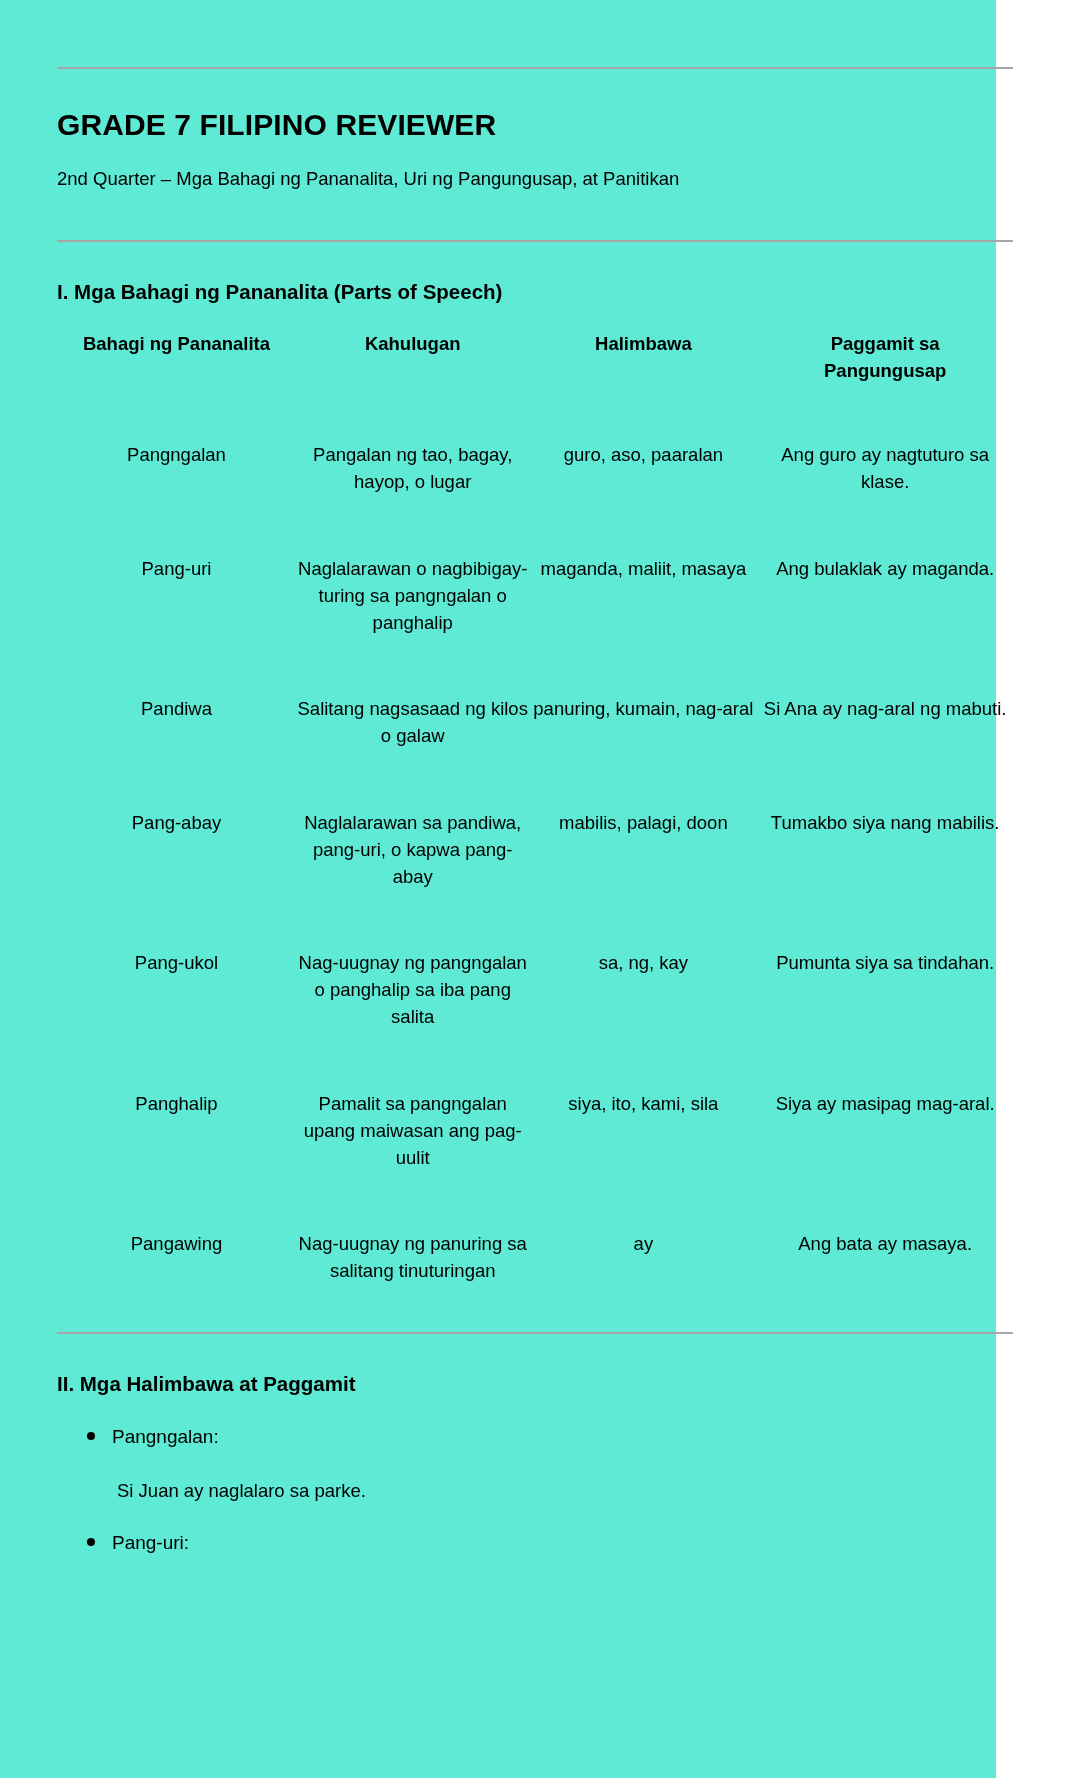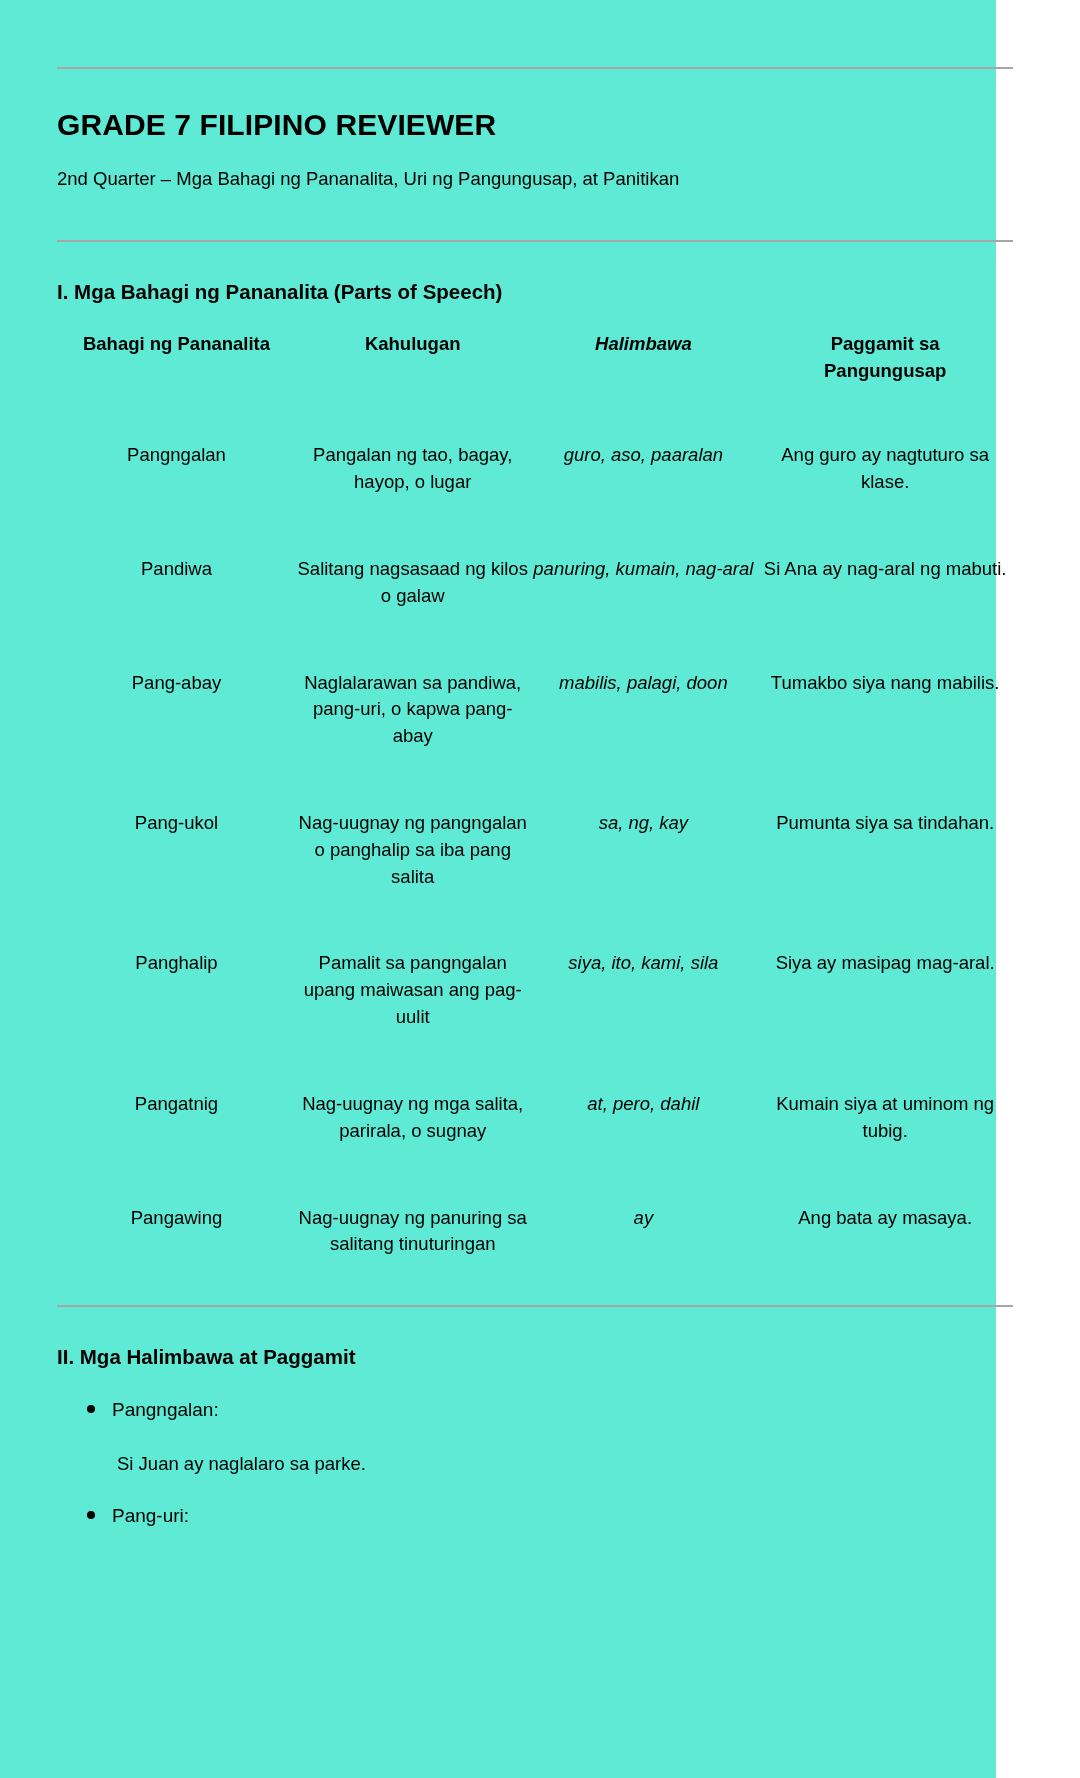--- a/index.html
+++ b/index.html
@@ -91,21 +91,21 @@
     text-align: center;
   }
   
   .col-a { width: 215px; }
   .col-b { width: 210px; }
   .col-c { width: 205px; }
   .col-d { width: 230px; }
 
   .cell-pad-a { padding-left: 7px; }
   .cell-pad-b { padding-left: 0px; }
-  .cell-pad-c { padding-left: 0px; font-style: italic; }
+  .cell-pad-c { padding-left: 0px; }
   .cell-pad-d { padding-left: 0px; }
 
   tr.data-row > td {
     padding-top: 30px;
     padding-bottom: 30px;
   }
   tr.data-row:first-of-type > td {
     padding-top: 48px;
   }
   tr.data-row:last-of-type > td {
@@ -187,20 +187,26 @@
       </thead>
       <tbody>
 
         <tr class="data-row">
           <td class="cell-pad-a">Pangngalan</td>
           <td class="cell-pad-b">Pangalan ng tao, bagay, hayop, o lugar</td>
           <td class="cell-pad-c">guro, aso, paaralan</td>
           <td class="cell-pad-d">Ang guro ay nagtuturo sa klase.</td>
         </tr>
 
+        <tr class="data-row">
+          <td class="cell-pad-a">Pang-uri</td>
+          <td class="cell-pad-b">Naglalarawan o nagbibigay-turing sa pangngalan o panghalip</td>
+          <td class="cell-pad-c">maganda, maliit, masaya</td>
+          <td class="cell-pad-d">Ang bulaklak ay maganda.</td>
+        </tr>
 
         <tr class="data-row">
           <td class="cell-pad-a">Pandiwa</td>
           <td class="cell-pad-b">Salitang nagsasaad ng kilos o galaw</td>
           <td class="cell-pad-c">panuring, kumain, nag-aral</td>
           <td class="cell-pad-d">Si Ana ay nag-aral ng mabuti.</td>
         </tr>
 
         <tr class="data-row">
           <td class="cell-pad-a">Pang-abay</td>
@@ -216,26 +222,20 @@
           <td class="cell-pad-d">Pumunta siya sa tindahan.</td>
         </tr>
 
         <tr class="data-row">
           <td class="cell-pad-a">Panghalip</td>
           <td class="cell-pad-b">Pamalit sa pangngalan upang maiwasan ang pag-uulit</td>
           <td class="cell-pad-c">siya, ito, kami, sila</td>
           <td class="cell-pad-d">Siya ay masipag mag-aral.</td>
         </tr>
 
-        <tr class="data-row">
-          <td class="cell-pad-a">Pangatnig</td>
-          <td class="cell-pad-b">Nag-uugnay ng mga salita, parirala, o sugnay</td>
-          <td class="cell-pad-c">at, pero, dahil</td>
-          <td class="cell-pad-d">Kumain siya at uminom ng tubig.</td>
-        </tr>
 
         <tr class="data-row">
           <td class="cell-pad-a">Pangawing</td>
           <td class="cell-pad-b">Nag-uugnay ng panuring sa salitang tinuturingan</td>
           <td class="cell-pad-c">ay</td>
           <td class="cell-pad-d">Ang bata ay masaya.</td>
         </tr>
 
       </tbody>
     </table>

